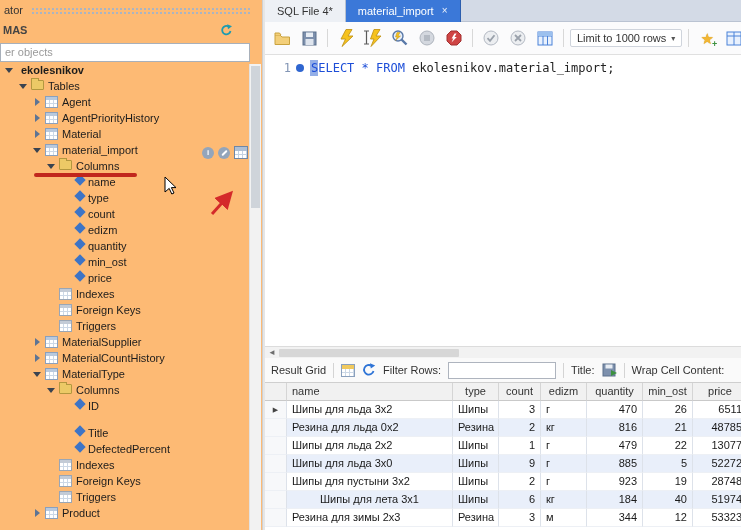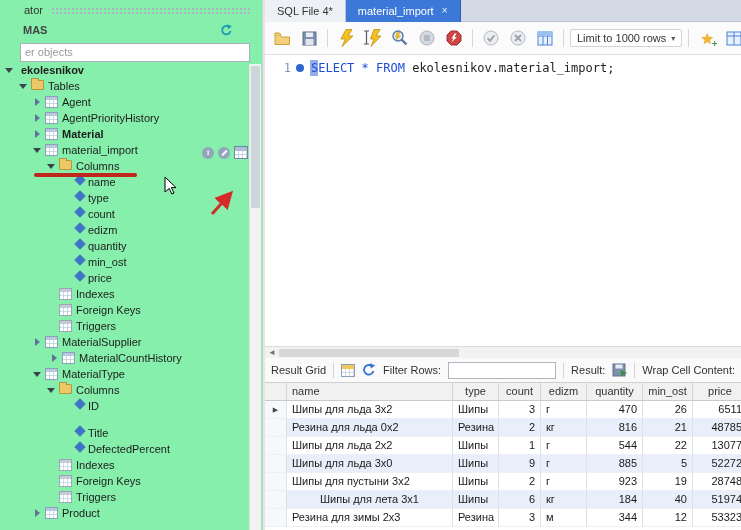--- a/index.html
+++ b/index.html
@@ -1,21 +1,21 @@
 <!DOCTYPE html>
 <html><head>
 <meta charset="utf-8">
 <style>
   * { box-sizing: border-box; margin: 0; padding: 0; }
   html,body { width:741px; height:530px; overflow:hidden; background:#fff;
               font-family:"Liberation Sans", sans-serif; }
   .app { position:relative; width:741px; height:530px; background:#fff; }
 
   
-  .left-panel { position:absolute; left:0; top:0; width:262px; height:530px; background:#86efac; overflow:hidden;padding-left:20px; }
+  .left-panel { position:absolute; left:0; top:0; width:262px; height:530px; background:#fdba74; overflow:hidden; }
   .nav-header { height:20px; display:flex; align-items:center; padding:0 4px; }
   .nav-header .t { font-size:11px; color:#333; }
   .grip { flex:1; height:7px; margin:0 8px;
           background-image: radial-gradient(#aab4c2 1px, transparent 1.2px);
           background-size:4px 4px; background-position:0 0; }
   .schemas-row { height:20px; display:flex; align-items:center; padding:0 3px; }
   .schemas-row .t { font-size:11px; font-weight:bold; color:#444; }
   .filter-row { height:24px; padding:2px 12px 2px 0; }
   .filter-row input { width:100%; height:19px; border:1px solid #a8b0ba; font-size:11px; padding:0 4px; color:#333; }
   .filter-row input::placeholder { color:#9a9a9a; }
@@ -148,21 +148,21 @@
         <div class="tree-row" style="padding-left: 32px;">
           <span class="tw collapsed"></span>
           <span class="ticon icon-table"></span>
           <span class="tlabel">Agent</span>
         </div>
         <div class="tree-row" style="padding-left: 32px;">
           <span class="tw collapsed"></span>
           <span class="ticon icon-table"></span>
           <span class="tlabel">AgentPriorityHistory</span>
         </div>
-        <div class="tree-row" style="padding-left: 32px; font-weight: bold;">
+        <div class="tree-row" style="padding-left: 32px;">
           <span class="tw collapsed"></span>
           <span class="ticon icon-table"></span>
           <span class="tlabel">Material</span>
         </div>
         <div class="tree-row" style="padding-left: 32px;">
           <span class="tw expanded"></span>
           <span class="ticon icon-table"></span>
           <span class="tlabel">material_import</span>
           <span class="hover-icons">
             <span class="hcircle">i</span>
@@ -223,21 +223,21 @@
         <div class="tree-row" style="padding-left: 46px;">
           <span class="tw"></span>
           <span class="ticon icon-trigger"></span>
           <span class="tlabel">Triggers</span>
         </div>
         <div class="tree-row" style="padding-left: 32px;">
           <span class="tw collapsed"></span>
           <span class="ticon icon-table"></span>
           <span class="tlabel">MaterialSupplier</span>
         </div>
-        <div class="tree-row" style="padding-left: 32px; margin-left: 17px;">
+        <div class="tree-row" style="padding-left: 32px;">
           <span class="tw collapsed"></span>
           <span class="ticon icon-table"></span>
           <span class="tlabel">MaterialCountHistory</span>
         </div>
         <div class="tree-row" style="padding-left: 32px;">
           <span class="tw expanded"></span>
           <span class="ticon icon-table"></span>
           <span class="tlabel">MaterialType</span>
         </div>
         <div class="tree-row" style="padding-left: 46px;">
@@ -417,21 +417,21 @@
         </span>
       <span class="rt-icon">
         <svg width="14" height="14" viewBox="0 0 14 14">
           <path d="M11.5 8 A4.8 4.8 0 1 1 9.5 2.8" stroke="#2e74d6" stroke-width="1.8" fill="none"></path>
           <polygon points="8,0.2 13.2,2.4 8.8,5.6" fill="#2e74d6"></polygon>
         </svg>
       </span>
       <span class="rt-label">Filter Rows:</span>
       <input class="filter-input" type="text" value="" style="">
       <span class="rt-sep"></span>
-      <span class="rt-label">Result:</span>
+      <span class="rt-label">Title:</span>
       <span class="rt-icon">
         <svg width="15" height="14" viewBox="0 0 15 14">
           <rect x="1" y="1" width="12" height="12" fill="#7d90ad" stroke="#5d708c"></rect>
           <rect x="3.5" y="1.5" width="7" height="4" fill="#e8edf4"></rect>
           <polygon points="9,7 15,10 9,13" fill="#3c9140"></polygon>
         </svg>
       </span>
       <span class="rt-sep"></span>
       <span class="rt-label">Wrap Cell Content:</span>
 
@@ -467,21 +467,21 @@
           <div class="gcell" style="width: 56px; text-align: right;">816</div>
           <div class="gcell" style="width: 50px; text-align: right;">21</div>
           <div class="gcell" style="width: 55px; text-align: right;">48785</div>
         </div>
         <div class="grow">
           <div class="gcell sel-cell" style="width: 22px;"></div>
           <div class="gcell" style="width: 166px; text-align: left;">Шипы для льда 2x2</div>
           <div class="gcell" style="width: 46px; text-align: left;">Шипы</div>
           <div class="gcell" style="width: 42px; text-align: right;">1</div>
           <div class="gcell" style="width: 46px; text-align: left;">г</div>
-          <div class="gcell" style="width: 56px; text-align: right;">544</div>
+          <div class="gcell" style="width: 56px; text-align: right;">479</div>
           <div class="gcell" style="width: 50px; text-align: right;">22</div>
           <div class="gcell" style="width: 55px; text-align: right;">13077</div>
         </div>
         <div class="grow alt">
           <div class="gcell sel-cell" style="width: 22px;"></div>
           <div class="gcell" style="width: 166px; text-align: left;">Шипы для льда 3x0</div>
           <div class="gcell" style="width: 46px; text-align: left;">Шипы</div>
           <div class="gcell" style="width: 42px; text-align: right;">9</div>
           <div class="gcell" style="width: 46px; text-align: left;">г</div>
           <div class="gcell" style="width: 56px; text-align: right;">885</div>

